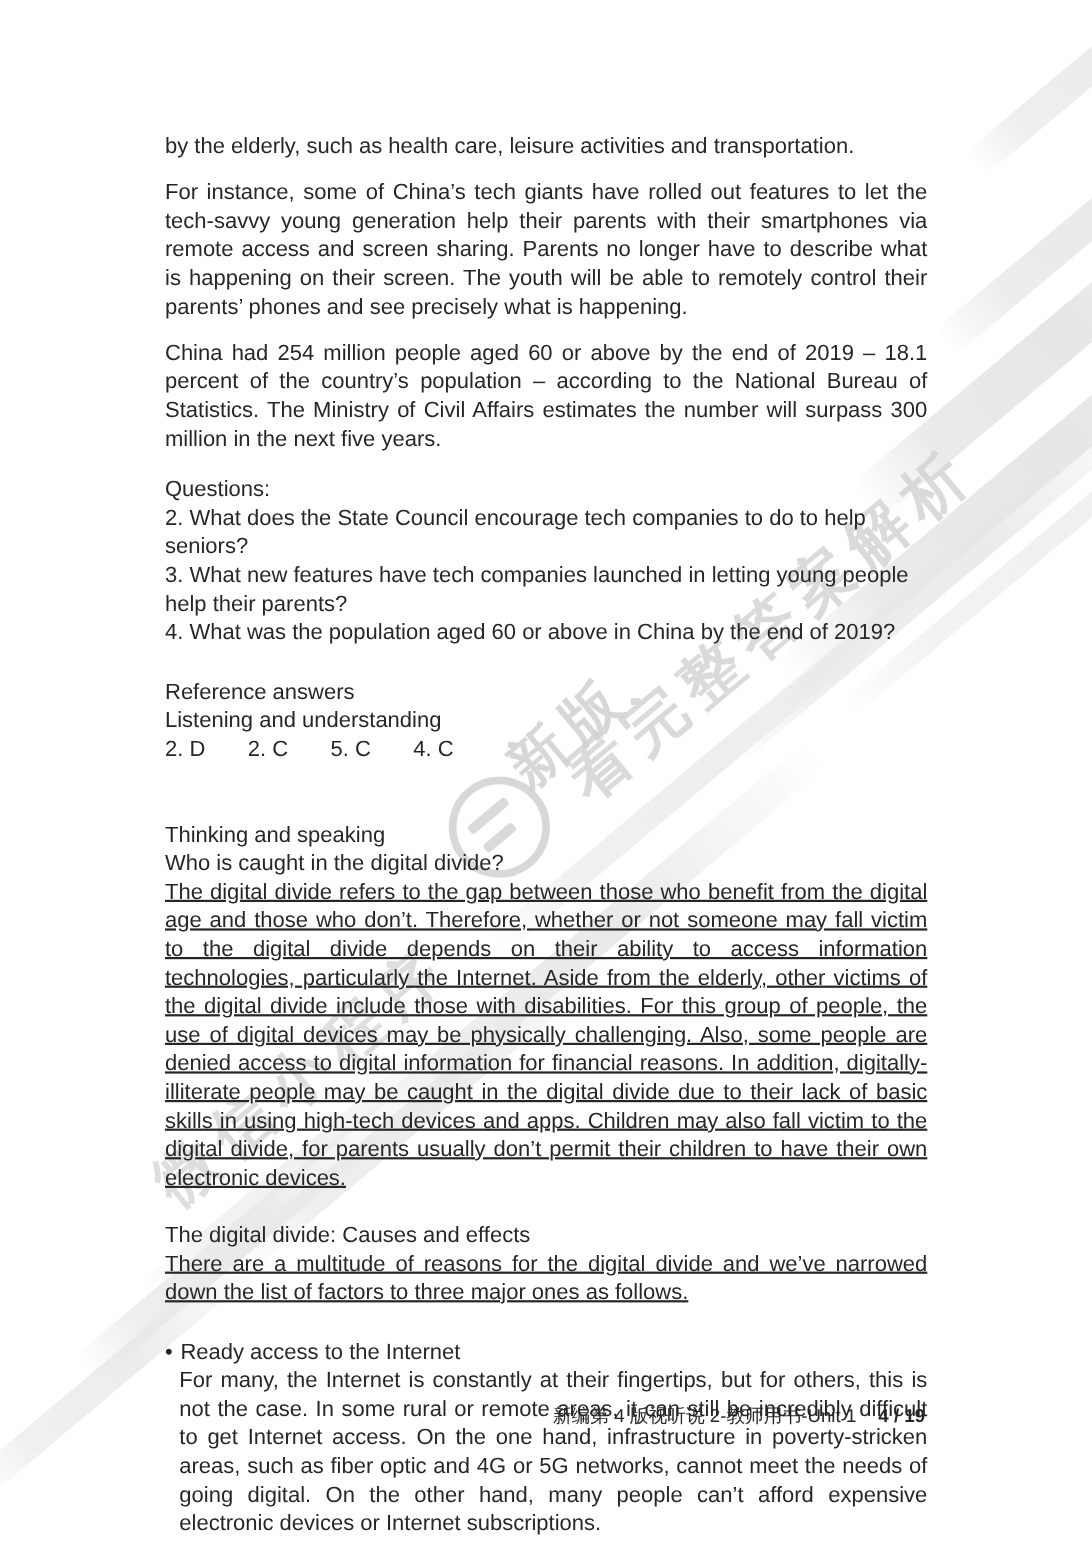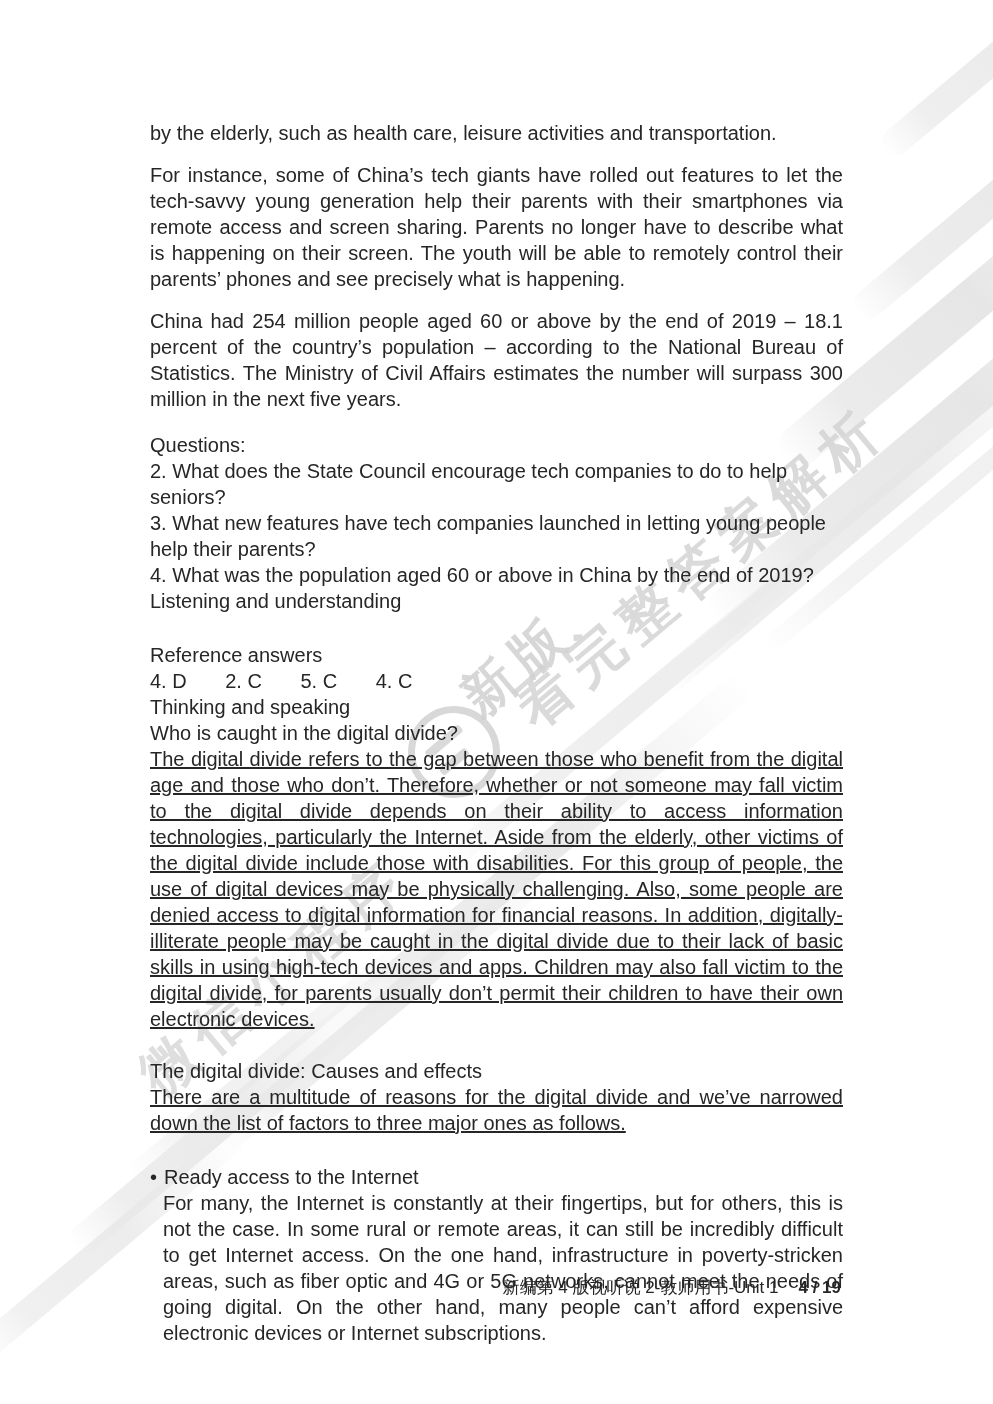--- a/index.html
+++ b/index.html
@@ -73,21 +73,21 @@
     top: 120px;
     width: 693px;
     z-index: 1;
     font-size: 20px;
     line-height: 26px;
   }
   .para { text-align: justify; margin: 0 0 16px 0; }
   .head { font-weight: normal; margin: 0; }
   .head.mt-q   { margin-top: 20px; }
   .head.mt-ref { margin-top: 28px; }
-  .head.mt-think { }
+  .head.mt-think { margin-top: 52px; }
   .head.mt-sec { margin-top: 26px; }
   .question-line { margin: 0; }
   .answers-row { margin: 0; }
   .answer-item { display: inline-block; margin-right: 33px; }
   .answer-item:last-child { margin-right: 0; }
   .para.tight { margin-bottom: 0; text-decoration: underline; }
   .bullet-row { display: flex; margin-top: 28px; }
   .bullet-marker { width: 14px; flex: 0 0 14px; }
   .para.indented { margin-left: 13px; margin-bottom: 0; }
 
@@ -135,24 +135,24 @@
 
     <p class="para">For instance, some of China’s tech giants have rolled out features to let the tech-savvy young generation help their parents with their smartphones via remote access and screen sharing. Parents no longer have to describe what is happening on their screen. The youth will be able to remotely control their parents’ phones and see precisely what is happening.</p>
 
     <p class="para">China had 254 million people aged 60 or above by the end of 2019 – 18.1 percent of the country’s population – according to the National Bureau of Statistics. The Ministry of Civil Affairs estimates the number will surpass 300 million in the next five years.</p>
 
     <p class="head mt-q">Questions:</p>
     <p class="question-line">2. What does the State Council encourage tech companies to do to help seniors?</p>
     <p class="question-line">3. What new features have tech companies launched in letting young people help their parents?</p>
     <p class="question-line">4. What was the population aged 60 or above in China by the end of 2019?</p>
 
+    <p class="head mt-ref">Reference answers</p>
     <p class="head">Listening and understanding</p>
-    <p class="head mt-ref">Reference answers</p>
     <p class="answers-row">
-      <span class="answer-item">4. D</span>
+      <span class="answer-item">2. D</span>
       <span class="answer-item">2. C</span>
       <span class="answer-item">5. C</span>
       <span class="answer-item">4. C</span>
     </p>
 
     <p class="head mt-think">Thinking and speaking</p>
     <p class="head">Who is caught in the digital divide?</p>
     <p class="para tight">The digital divide refers to the gap between those who benefit from the digital age and those who don’t. Therefore, whether or not someone may fall victim to the digital divide depends on their ability to access information technologies, particularly the Internet. Aside from the elderly, other victims of the digital divide include those with disabilities. For this group of people, the use of digital devices may be physically challenging. Also, some people are denied access to digital information for financial reasons. In addition, digitally-illiterate people may be caught in the digital divide due to their lack of basic skills in using high-tech devices and apps. Children may also fall victim to the digital divide, for parents usually don’t permit their children to have their own electronic devices.</p>
 
     <p class="head mt-sec">The digital divide: Causes and effects</p>

